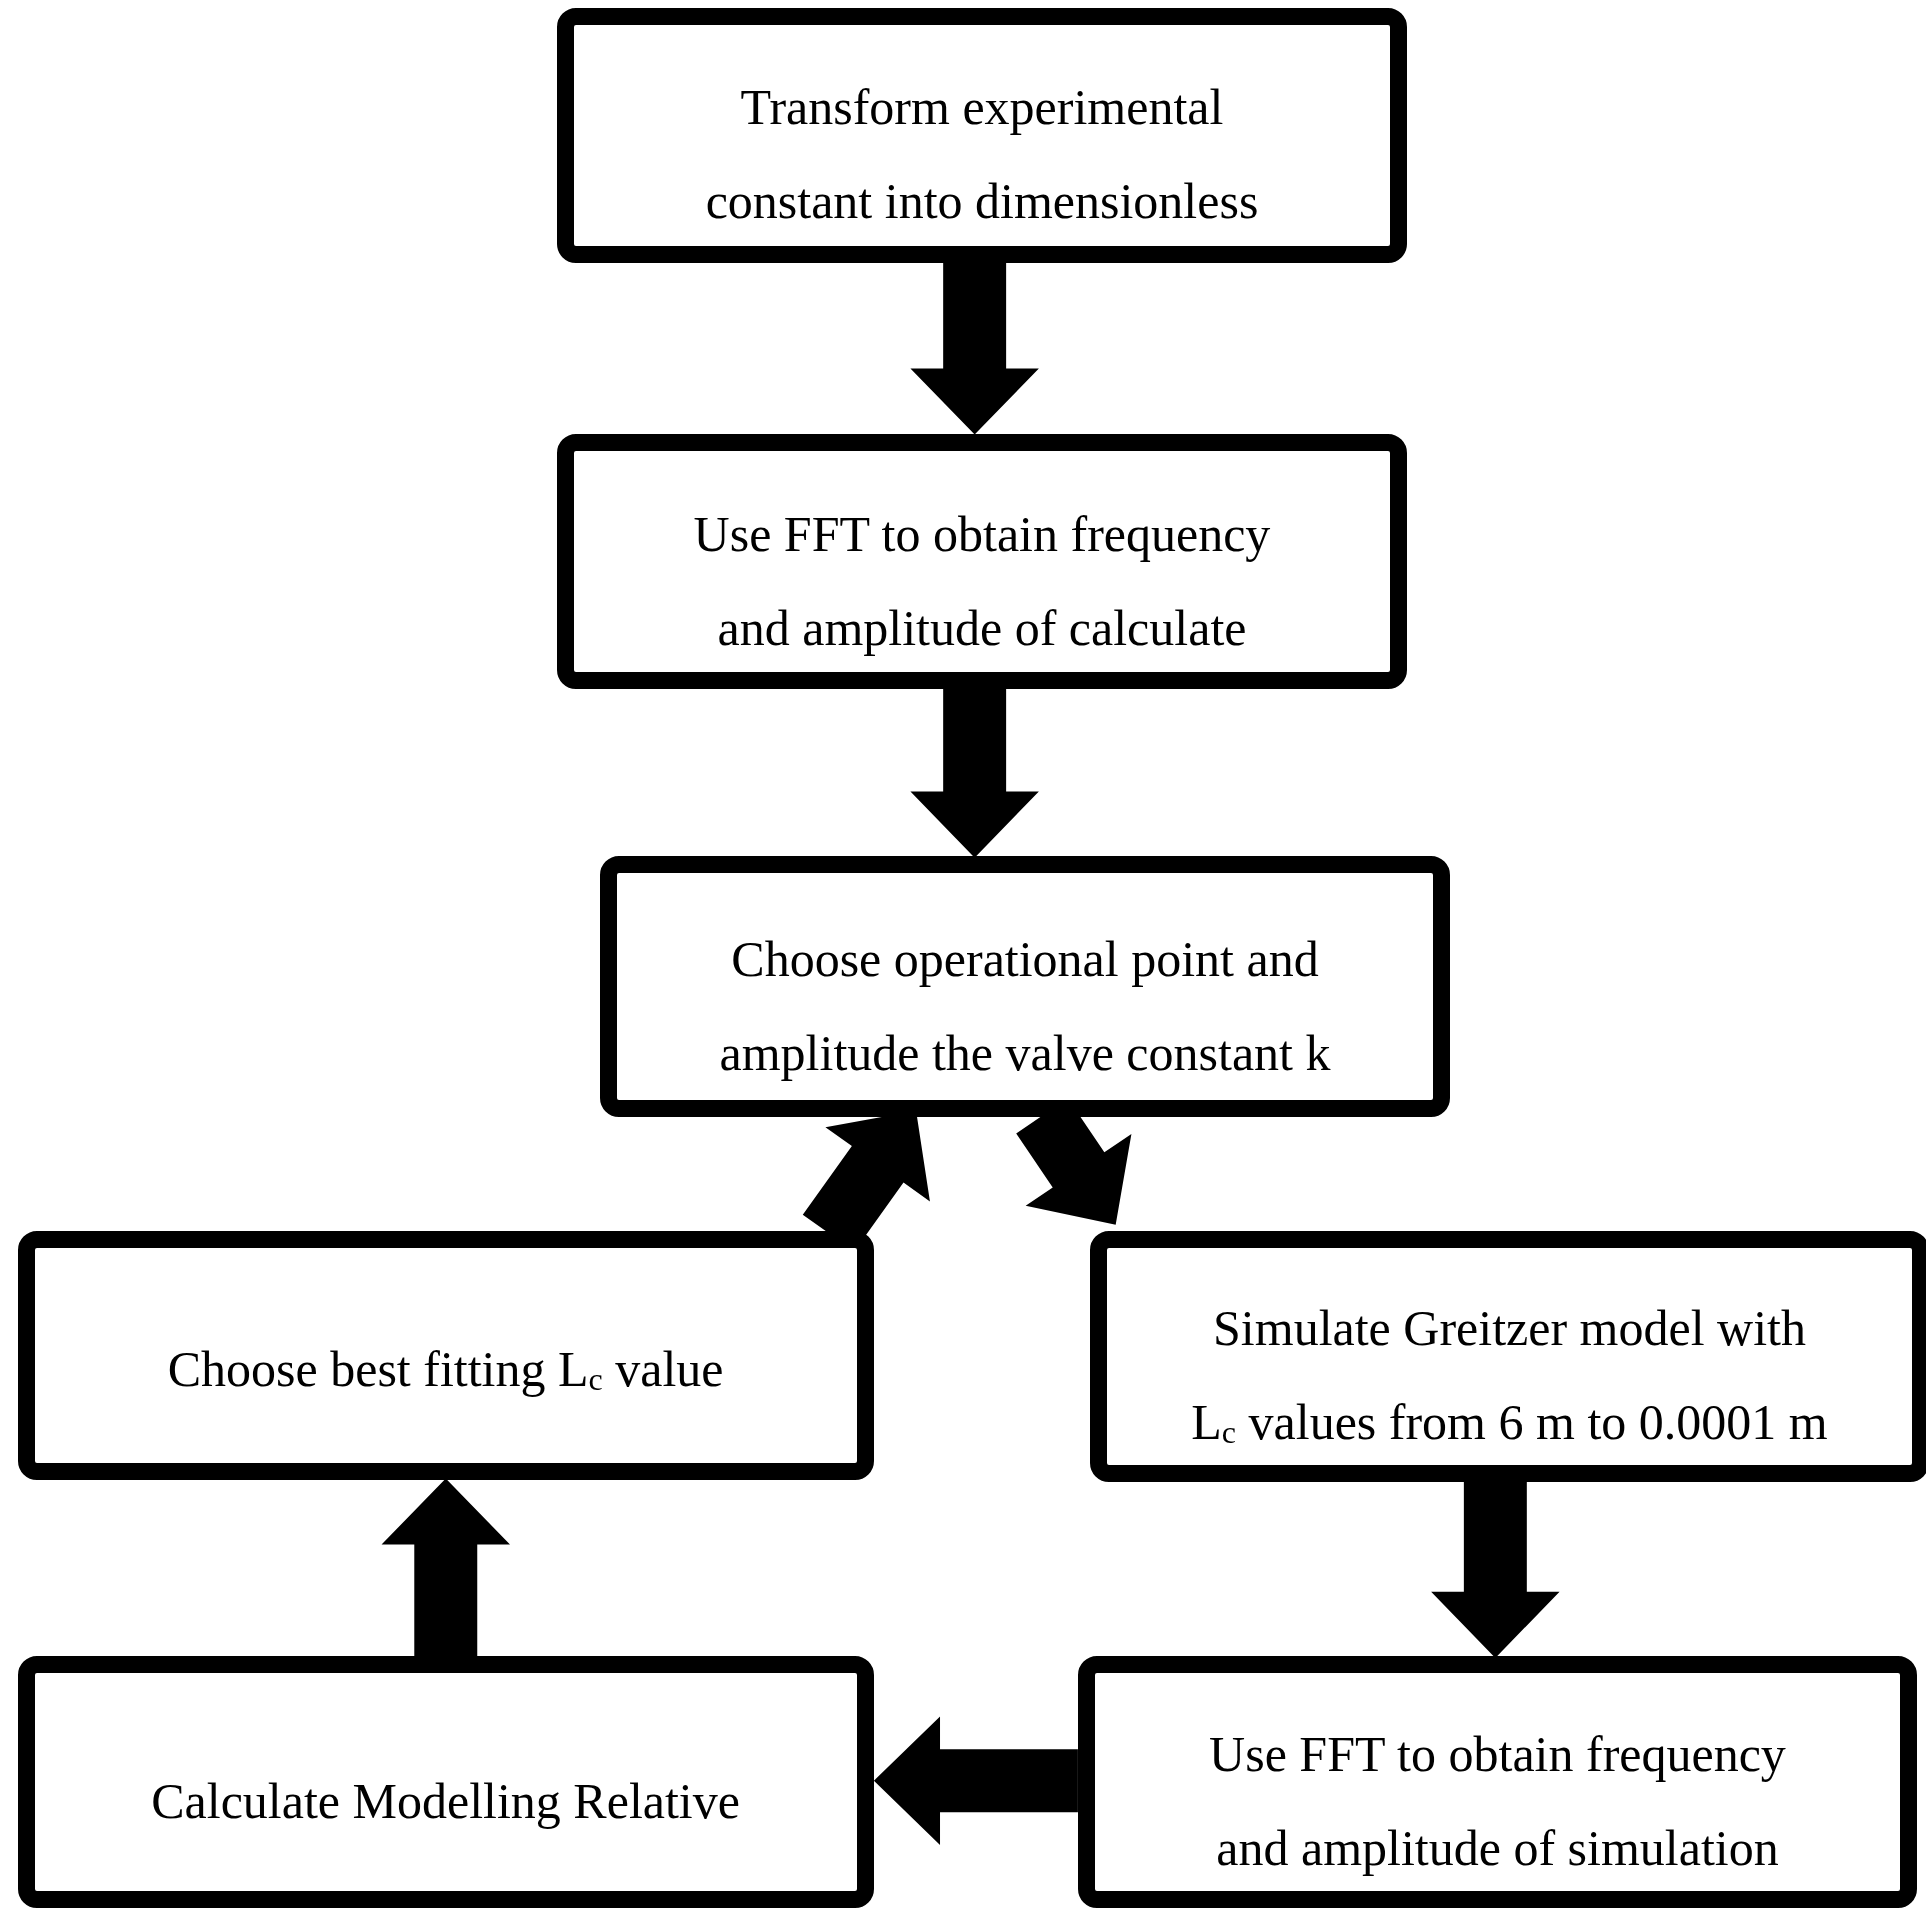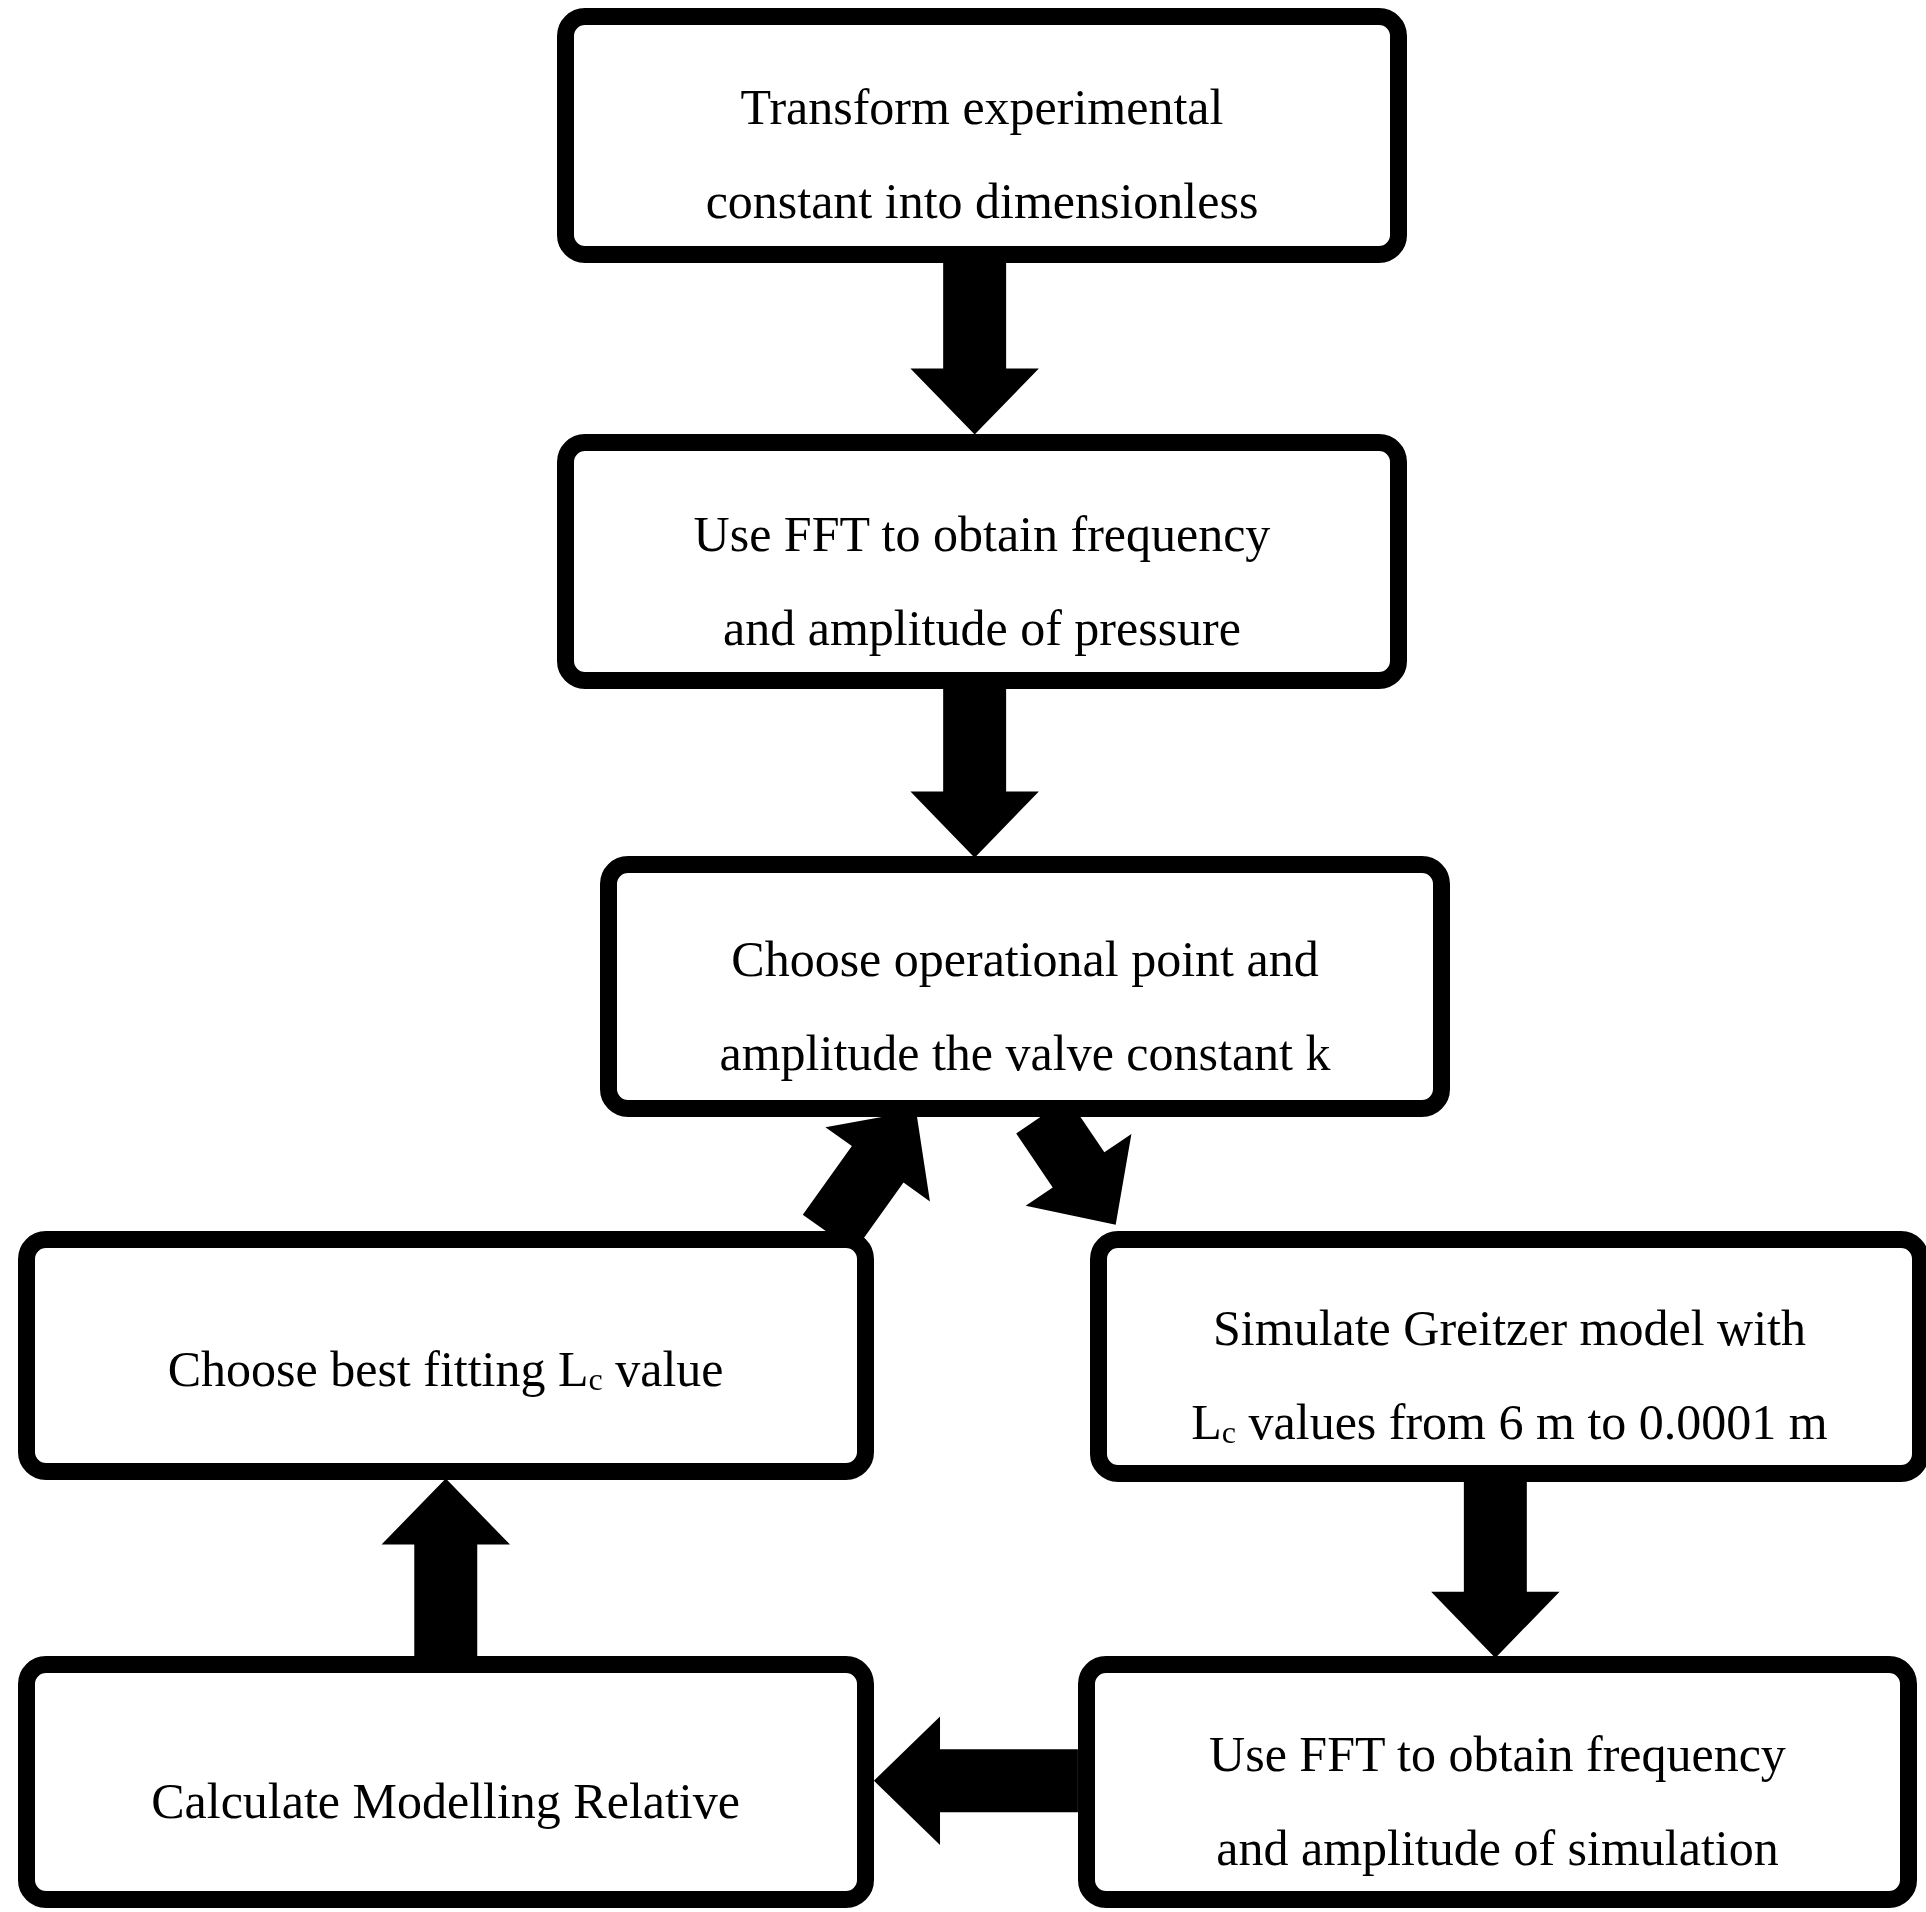--- a/index.html
+++ b/index.html
@@ -24,21 +24,21 @@
   .arrow-layer polygon {
     fill: #000000;
     stroke: none;
   }
   .box {
     position: absolute;
     z-index: 2;
     box-sizing: border-box;
     background: #ffffff;
     border: 17.6px solid #000000;
-    border-radius: 28px;
+    border-radius: 19px;
     display: flex;
     flex-direction: column;
     align-items: center;
     justify-content: center;
     gap: 44px;
     padding-top: 38px;
     text-align: center;
     font-size: 50px;
     line-height: 1;
     white-space: nowrap;
@@ -74,21 +74,21 @@
     <polygon points="658,2630 758,2630 758,2453 810,2453 708,2348 606,2453 658,2453"></polygon>
   </svg>
 
   <div class="box box-transform">
     <div>Transform experimental</div>
     <div>constant into dimensionless</div>
   </div>
 
   <div class="box box-fft-pressure">
     <div>Use FFT to obtain frequency</div>
-    <div>and amplitude of pressure</div>
+    <div>and amplitude of calculate</div>
   </div>
 
   <div class="box box-operational">
     <div>Choose operational point and</div>
     <div>amplitude the valve constant k</div>
   </div>
 
   <div class="box single box-best-fit">
     <div><span>Choose best fitting L</span><span class="sub">c</span><span> value</span></div>
   </div>

